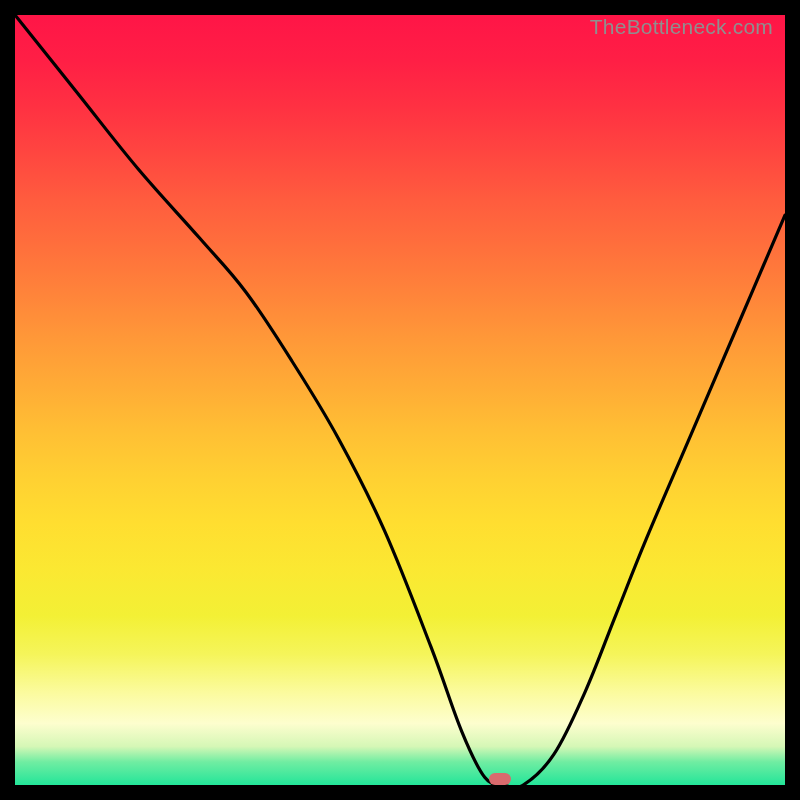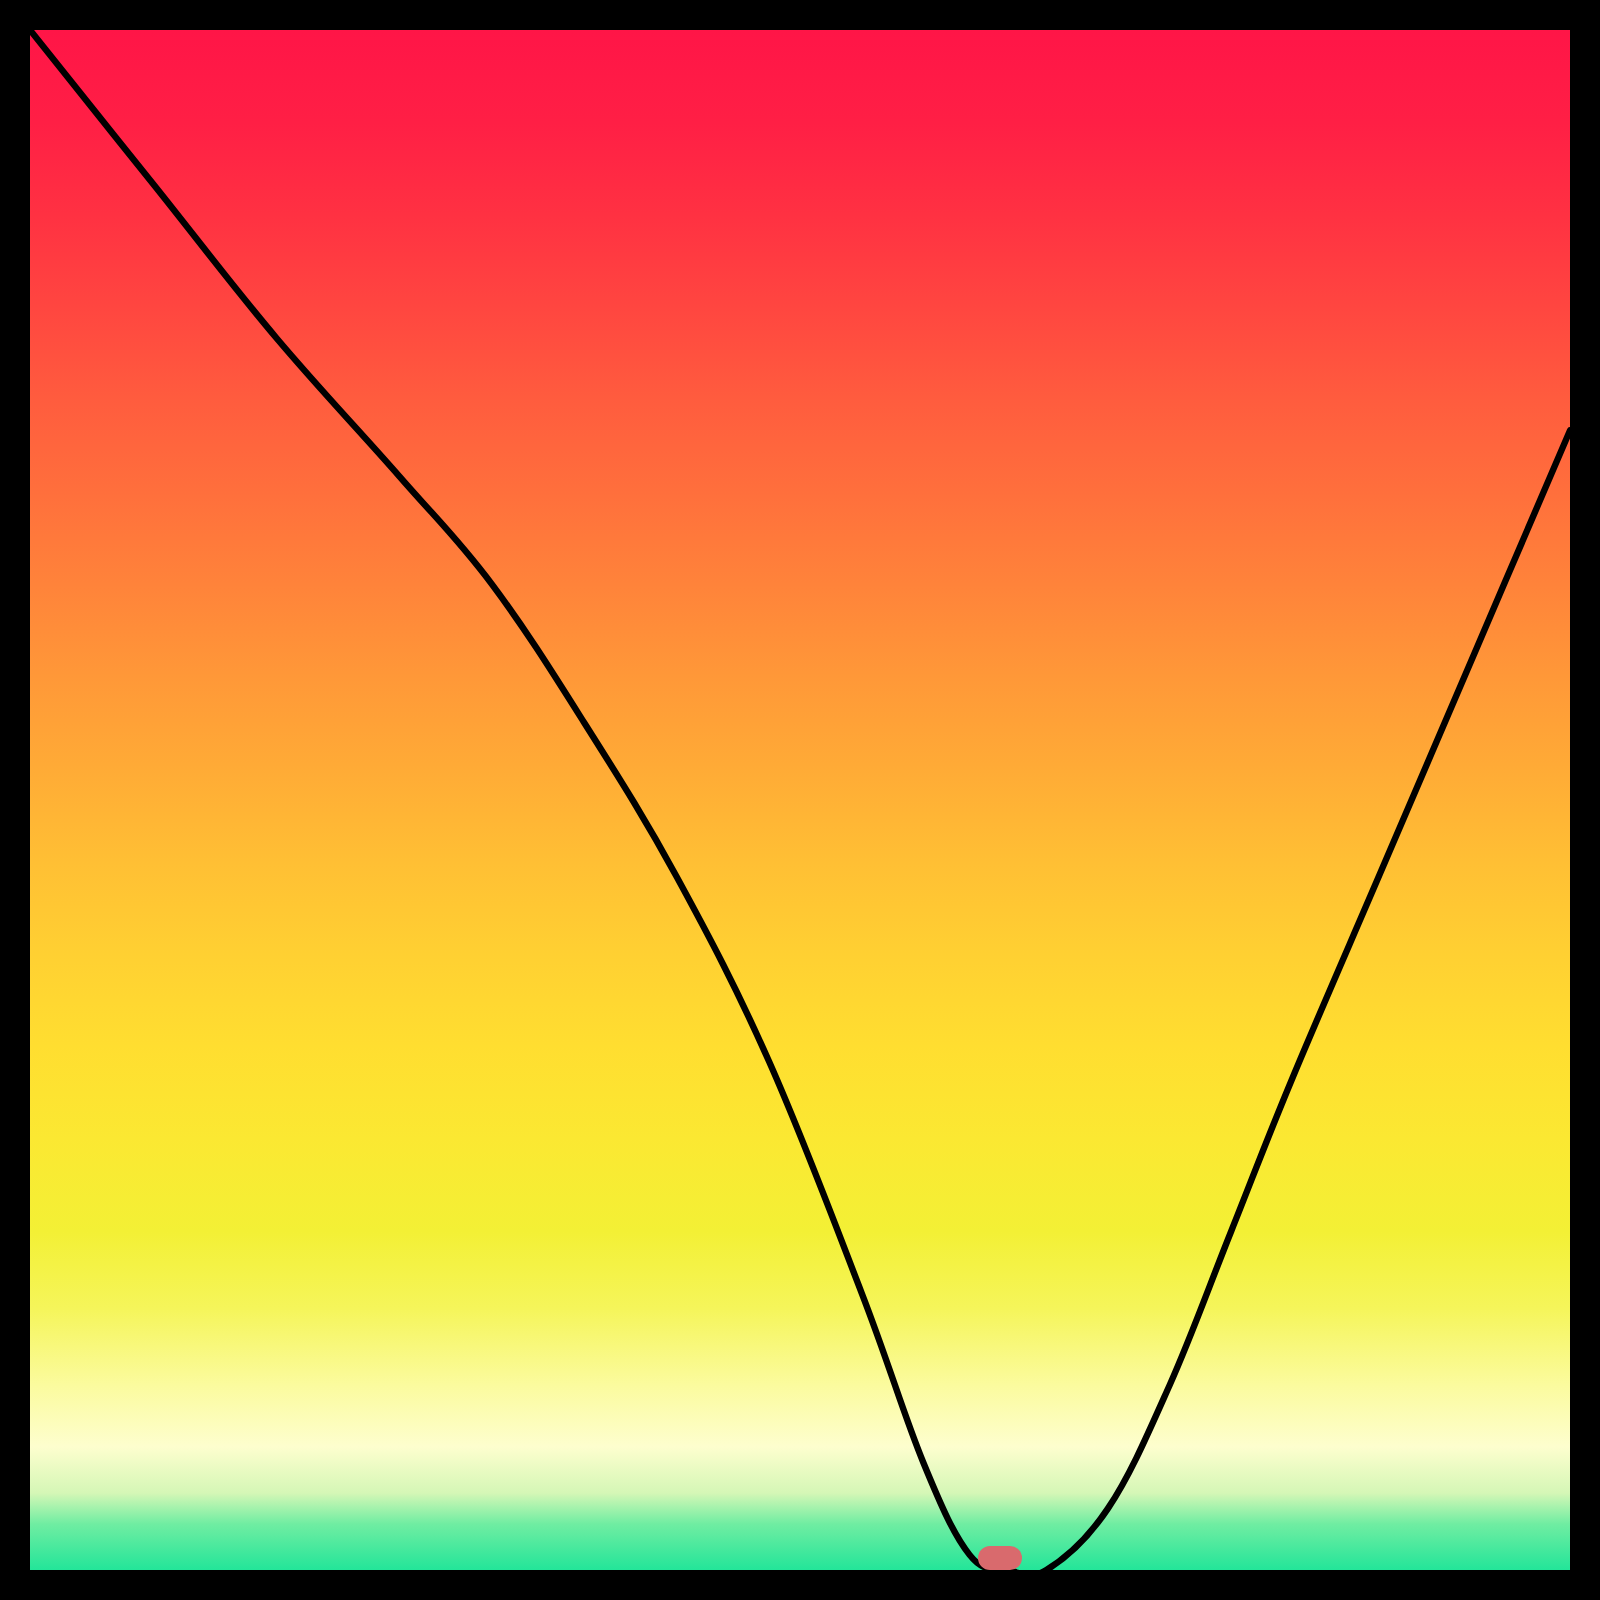--- a/index.html
+++ b/index.html
@@ -71,20 +71,21 @@
     border-radius: 6px;
     z-index: 3;
   }
 </style>
 </head>
 <body>
 
 <div class="frame">
   <div class="plot-area">
 
+    <div class="watermark">TheBottleneck.com</div>
 
     <svg class="curve" viewBox="0 0 770 770" preserveAspectRatio="none">
       <path id="curve-path" d="M 0.0 0.0 C 11.1 13.9, 39.4 49.3, 61.6 77.0 C 83.8 104.7, 101.0 127.7, 123.2 154.0 C 145.4 180.3, 165.4 201.1, 184.8 223.3 C 204.2 245.5, 214.4 255.0, 231.0 277.2 C 247.6 299.4, 260.6 320.2, 277.2 346.5 C 293.8 372.8, 306.8 393.0, 323.4 423.5 C 340.0 454.0, 353.0 478.5, 369.6 515.9 C 386.2 553.3, 401.9 595.4, 415.8 631.4 C 429.7 667.4, 436.9 692.5, 446.6 716.1 C 456.3 739.7, 462.1 752.6, 469.7 762.3 C 477.3 772.0, 482.0 768.6, 488.9 770.0 C 495.9 771.4, 499.2 775.5, 508.2 770.0 C 517.2 764.5, 527.9 755.8, 539.0 739.2 C 550.1 722.6, 558.7 702.5, 569.8 677.6 C 580.9 652.7, 589.5 628.3, 600.6 600.6 C 611.7 572.9, 617.5 556.9, 631.4 523.6 C 645.3 490.3, 661.0 454.6, 677.6 415.8 C 694.2 377.0, 707.2 346.8, 723.8 308.0 C 740.4 269.2, 761.7 219.6, 770.0 200.2" fill="none" stroke="#000" stroke-width="3.2" stroke-linejoin="round" stroke-linecap="round"></path>
     </svg>
 
     <div class="marker" id="marker" style="left: 474.1px; top: 757.84px; background: rgb(217, 106, 109);"></div>
 
   </div>
 </div>
 

